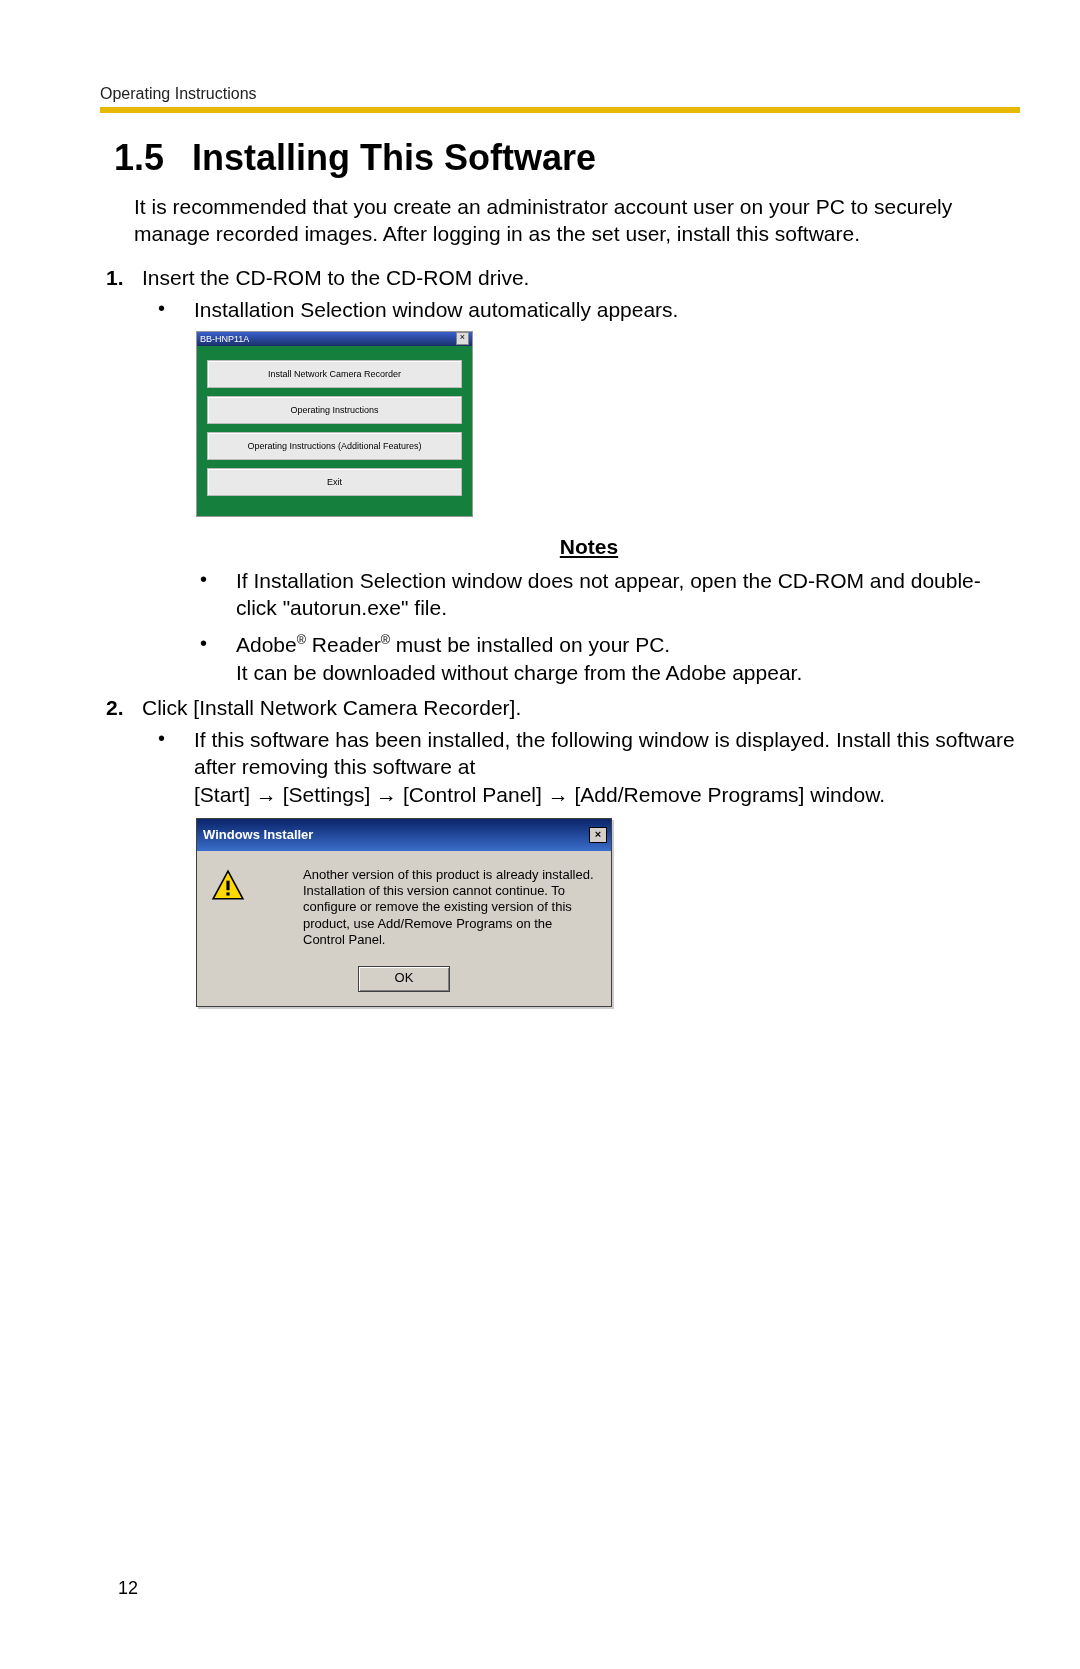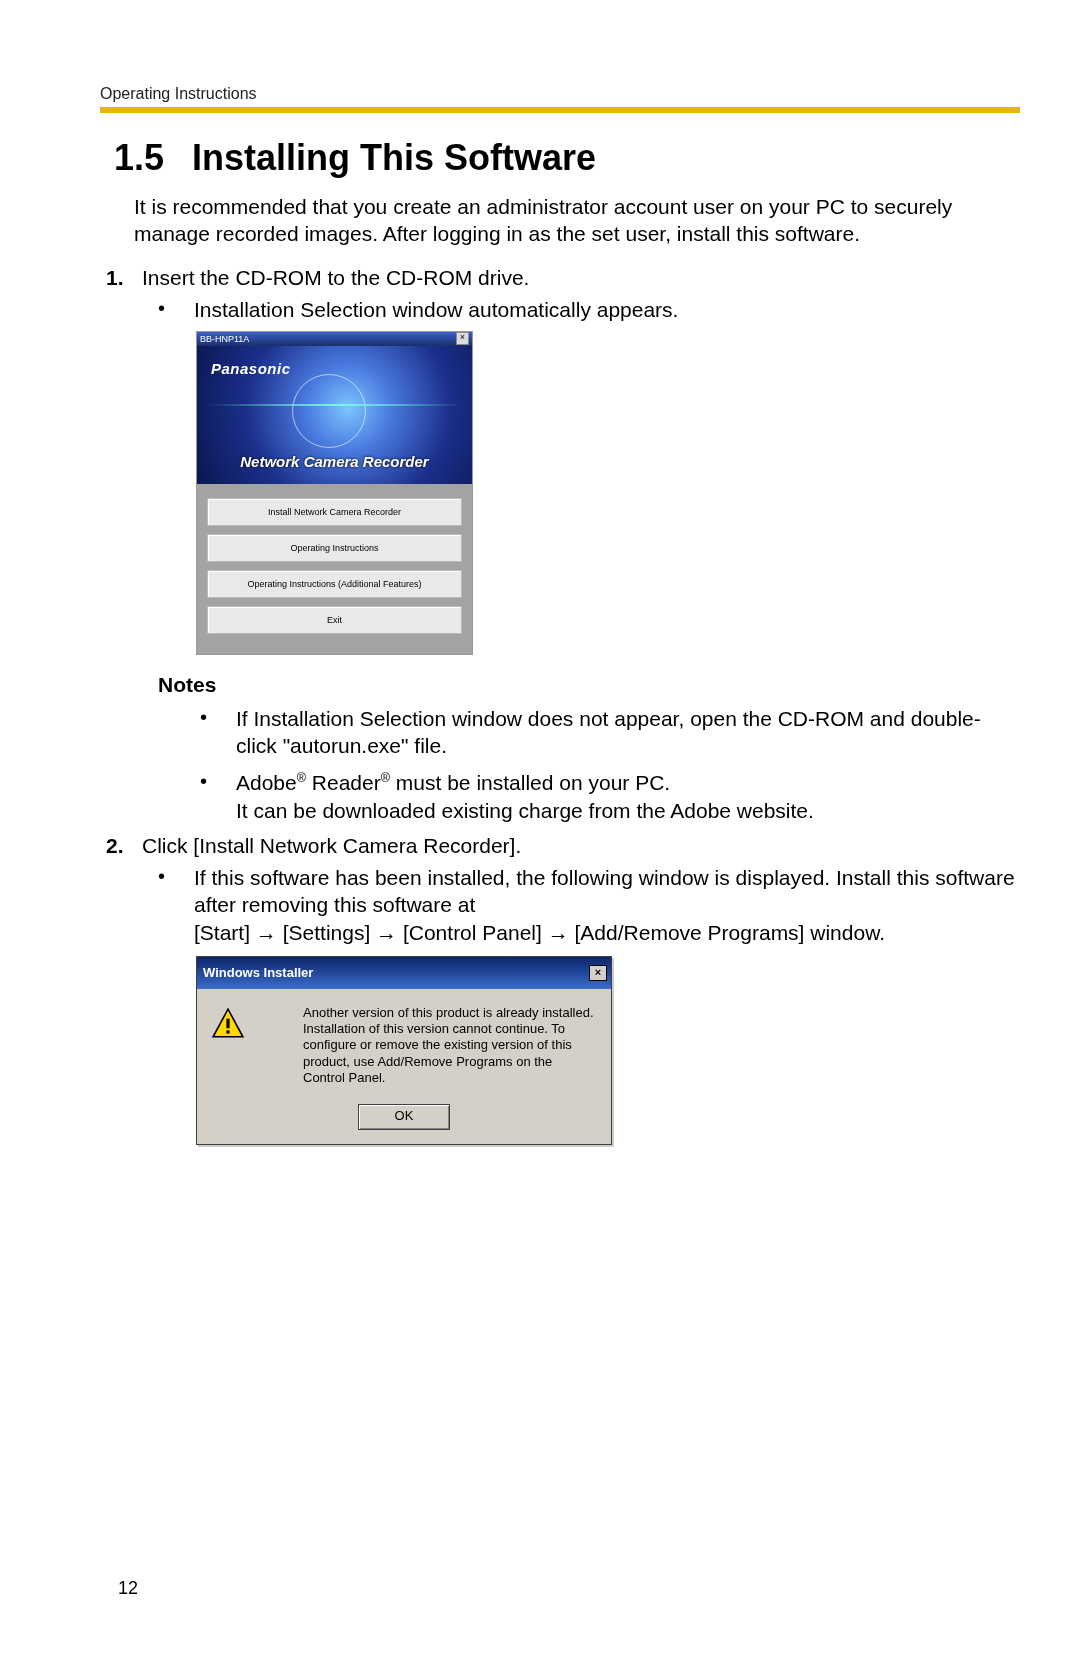--- a/index.html
+++ b/index.html
@@ -67,21 +67,23 @@
     line-height: 1.2;
   }
   .sub-bullet .txt {
     font-size: 21px;
     line-height: 1.3;
     flex: 1;
   }
   .notes-hd {
     font-weight: bold;
     font-size: 21px;
+    text-decoration: underline;
     margin: 18px 0 8px 58px;
+    text-align: center;
   }
   .note-bullet {
     display: flex;
     margin-left: 100px;
     margin-bottom: 10px;
   }
   .note-bullet .dot {
     width: 36px;
     flex-shrink: 0;
     font-size: 20px;
@@ -98,21 +100,21 @@
     bottom: 70px;
     left: 100px;
     font-size: 18px;
     margin-left: 18px;
   }
 
   
   .splash {
     width: 275px;
     margin: 6px 0 8px 96px;
-    background: #a3a3a3;
+    background: #15803d;
     border: 1px solid #999;
   }
   .splash-titlebar {
     height: 14px;
     background: linear-gradient(#3a5fcd, #1a2f6a);
     color: #fff;
     font-size: 9px;
     padding: 0 3px;
     display: flex;
     justify-content: space-between;
@@ -264,46 +266,40 @@
   <div class="sub-bullet">
     <div class="dot">•</div>
     <div class="txt">Installation Selection window automatically appears.</div>
   </div>
 
   <div class="splash">
     <div class="splash-titlebar">
       <span>BB-HNP11A</span>
       <span class="x">×</span>
     </div>
-    <div class="splash-banner">
-      <div class="brand">Panasonic</div>
-      <div class="ring"></div>
-      <div class="flare"></div>
-      <div class="prod">Network Camera Recorder</div>
-    </div>
     <div class="splash-btns">
       <div class="splash-btn">Install Network Camera Recorder</div>
       <div class="splash-btn">Operating Instructions</div>
       <div class="splash-btn">Operating Instructions (Additional Features)</div>
       <div class="splash-btn">Exit</div>
     </div>
   </div>
 
   <div class="notes-hd">Notes</div>
 
   <div class="note-bullet">
     <div class="dot">•</div>
     <div class="txt">If Installation Selection window does not appear, open the CD-ROM and double-click "autorun.exe" file.</div>
   </div>
 
   <div class="note-bullet">
     <div class="dot">•</div>
     <div class="txt">
       <span>Adobe</span><span class="reg">®</span><span> Reader</span><span class="reg">®</span><span> must be installed on your PC.</span><br>
-      <span>It can be downloaded  existing charge from the Adobe website.</span>
+      <span>It can be downloaded  without charge from the Adobe appear.</span>
     </div>
   </div>
 
   <div class="ol-item" style="margin-top:8px;">
     <div class="ol-num">2.</div>
     <div class="ol-body">Click [Install Network Camera Recorder].</div>
   </div>
   <div class="sub-bullet">
     <div class="dot">•</div>
     <div class="txt">

